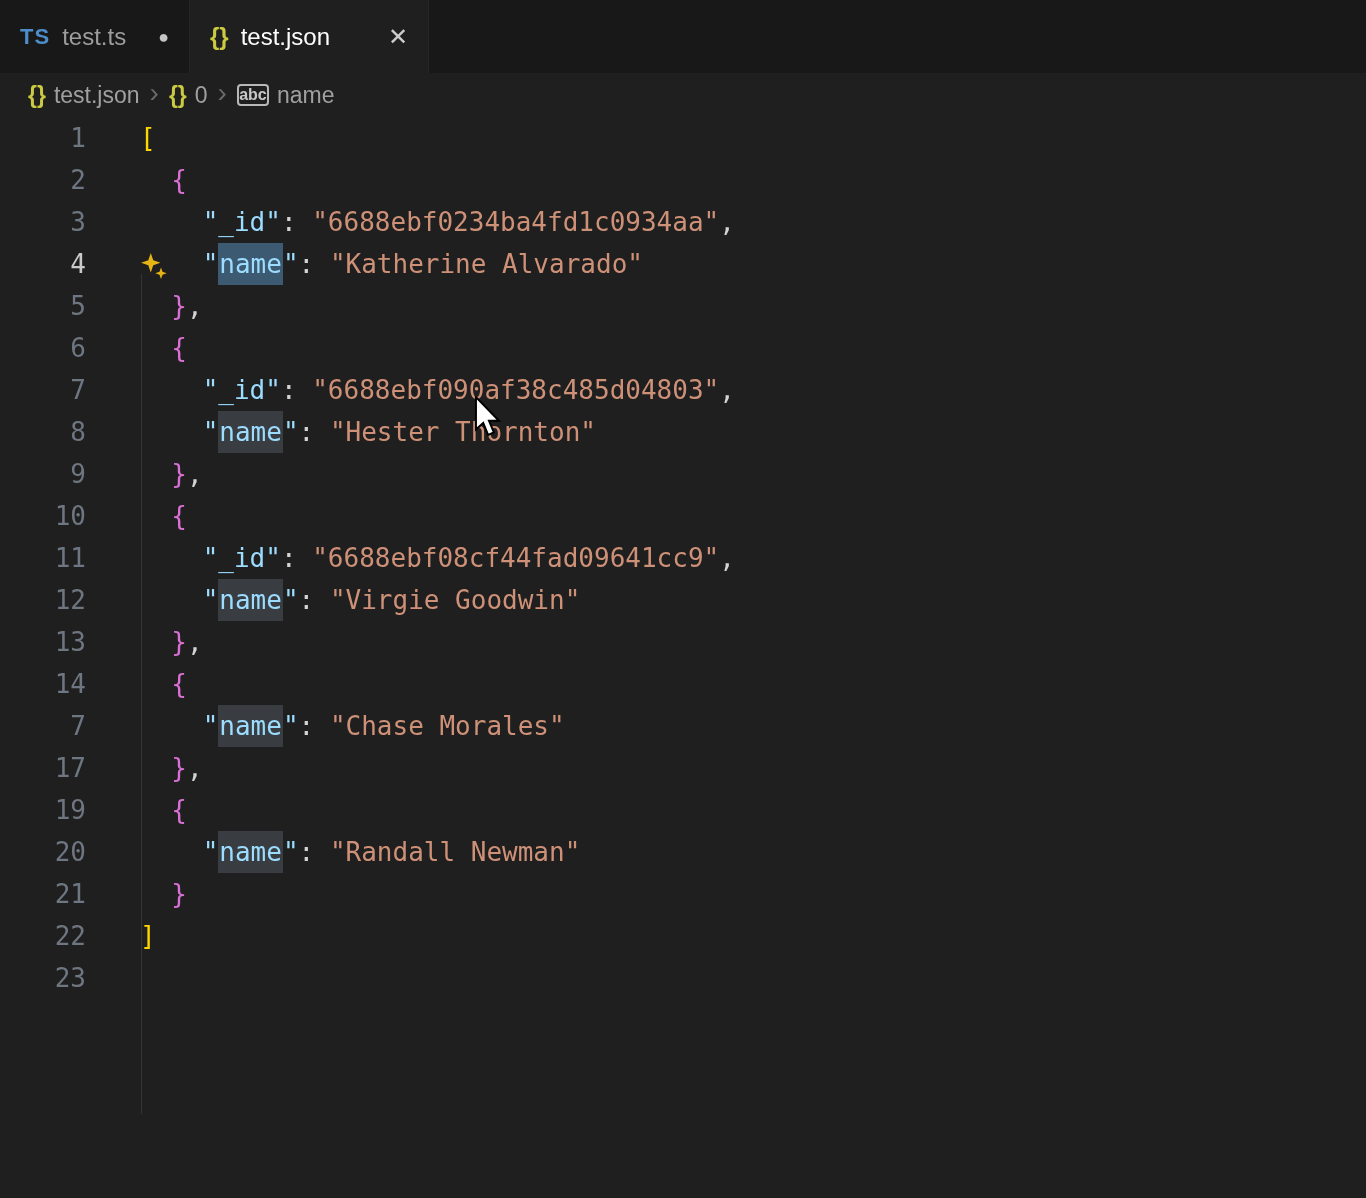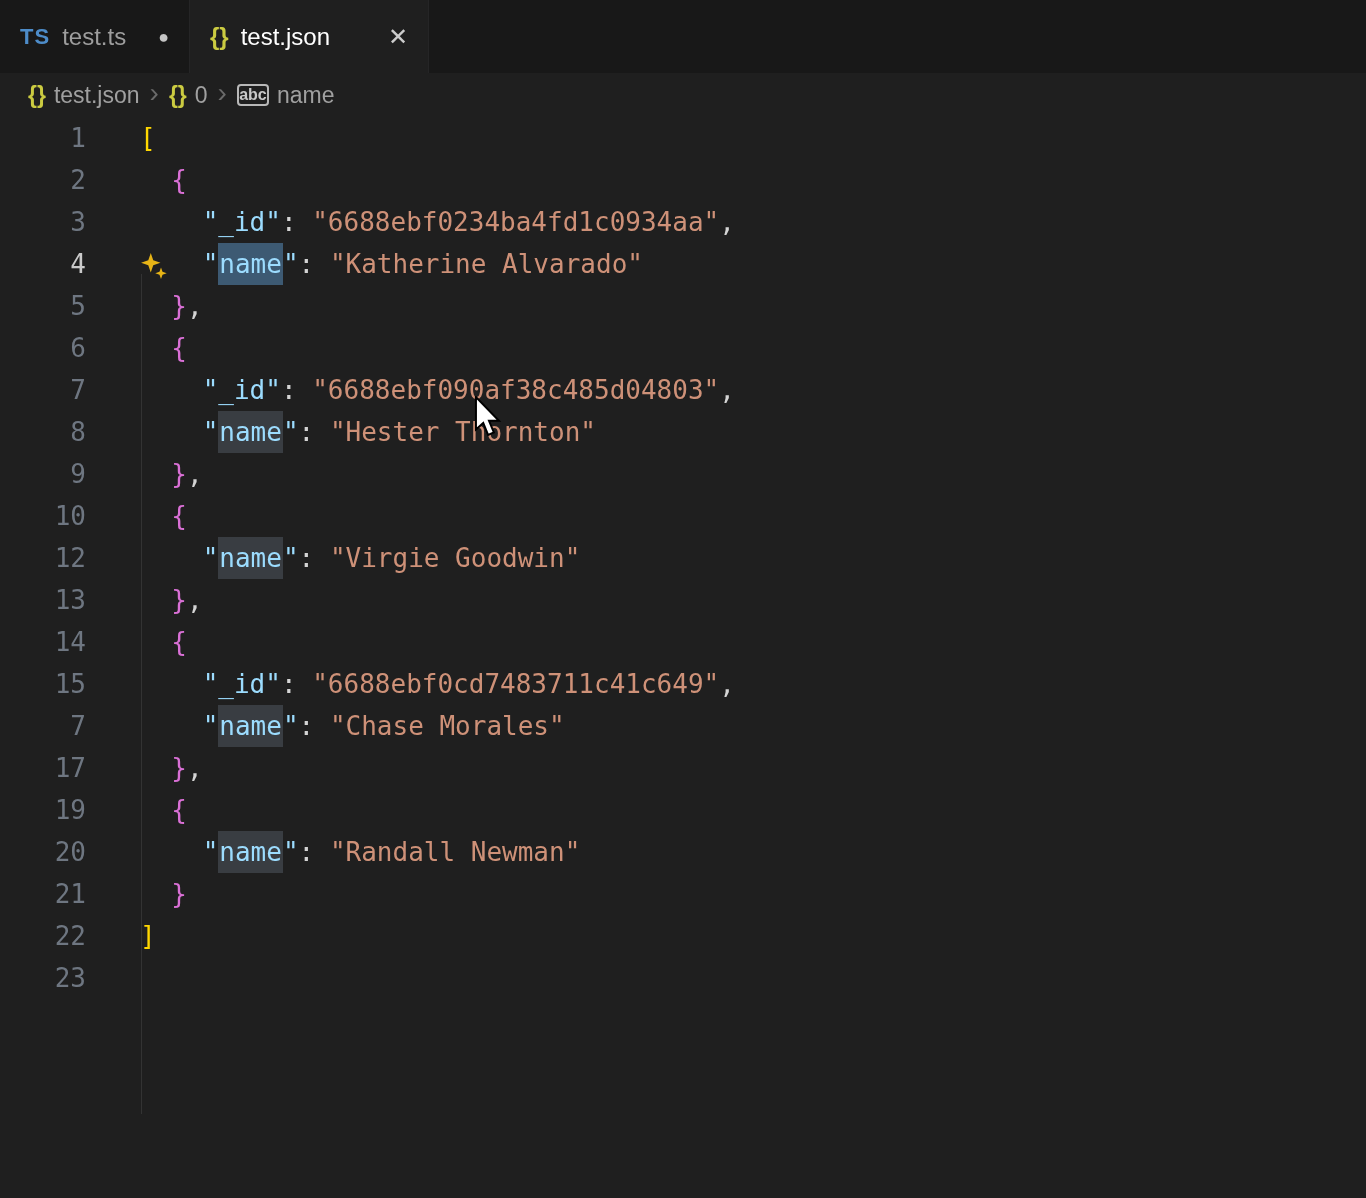--- a/index.html
+++ b/index.html
@@ -187,24 +187,24 @@
       <div class="code-row active"><div class="ln">4</div><div class="gutter-pad"></div><div class="code"><span class="sparkle"><svg width="28" height="28" viewBox="0 0 26 26">
               <path d="M10 1 L12.3 7.7 L19 10 L12.3 12.3 L10 19 L7.7 12.3 L1 10 L7.7 7.7 Z" fill="#e7b416"></path>
               <path d="M19.5 14.5 L20.9 18.3 L24.8 19.7 L20.9 21.1 L19.5 25 L18.1 21.1 L14.2 19.7 L18.1 18.3 Z" fill="#e7b416"></path>
             </svg></span><span class="tk-t">    </span><span class="tk-k">"</span><span class="tk-kh">name</span><span class="tk-k">"</span><span class="tk-p">: </span><span class="tk-s">"Katherine Alvarado"</span></div></div>
       <div class="code-row"><div class="ln">5</div><div class="gutter-pad"></div><div class="code"><span class="tk-t">  </span><span class="tk-b2">}</span><span class="tk-p">,</span></div></div>
       <div class="code-row"><div class="ln">6</div><div class="gutter-pad"></div><div class="code"><span class="tk-t">  </span><span class="tk-b2">{</span></div></div>
       <div class="code-row"><div class="ln">7</div><div class="gutter-pad"></div><div class="code"><span class="tk-t">    </span><span class="tk-k">"_id"</span><span class="tk-p">: </span><span class="tk-s">"6688ebf090af38c485d04803"</span><span class="tk-p">,</span></div></div>
       <div class="code-row"><div class="ln">8</div><div class="gutter-pad"></div><div class="code"><span class="tk-t">    </span><span class="tk-k">"</span><span class="tk-kw">name</span><span class="tk-k">"</span><span class="tk-p">: </span><span class="tk-s">"Hester Thornton"</span></div></div>
       <div class="code-row"><div class="ln">9</div><div class="gutter-pad"></div><div class="code"><span class="tk-t">  </span><span class="tk-b2">}</span><span class="tk-p">,</span></div></div>
       <div class="code-row"><div class="ln">10</div><div class="gutter-pad"></div><div class="code"><span class="tk-t">  </span><span class="tk-b2">{</span></div></div>
+      <div class="code-row"><div class="ln">11</div><div class="gutter-pad"></div><div class="code"><span class="tk-t">    </span><span class="tk-k">"_id"</span><span class="tk-p">: </span><span class="tk-s">"6688ebf08cf44fad09641cc9"</span><span class="tk-p">,</span></div></div>
       <div class="code-row"><div class="ln">12</div><div class="gutter-pad"></div><div class="code"><span class="tk-t">    </span><span class="tk-k">"</span><span class="tk-kw">name</span><span class="tk-k">"</span><span class="tk-p">: </span><span class="tk-s">"Virgie Goodwin"</span></div></div>
       <div class="code-row"><div class="ln">13</div><div class="gutter-pad"></div><div class="code"><span class="tk-t">  </span><span class="tk-b2">}</span><span class="tk-p">,</span></div></div>
       <div class="code-row"><div class="ln">14</div><div class="gutter-pad"></div><div class="code"><span class="tk-t">  </span><span class="tk-b2">{</span></div></div>
-      <div class="code-row"><div class="ln">15</div><div class="gutter-pad"></div><div class="code"><span class="tk-t">    </span><span class="tk-k">"_id"</span><span class="tk-p">: </span><span class="tk-s">"6688ebf0cd7483711c41c649"</span><span class="tk-p">,</span></div></div>
       <div class="code-row"><div class="ln">7</div><div class="gutter-pad"></div><div class="code"><span class="tk-t">    </span><span class="tk-k">"</span><span class="tk-kw">name</span><span class="tk-k">"</span><span class="tk-p">: </span><span class="tk-s">"Chase Morales"</span></div></div>
       <div class="code-row"><div class="ln">17</div><div class="gutter-pad"></div><div class="code"><span class="tk-t">  </span><span class="tk-b2">}</span><span class="tk-p">,</span></div></div>
       <div class="code-row"><div class="ln">19</div><div class="gutter-pad"></div><div class="code"><span class="tk-t">  </span><span class="tk-b2">{</span></div></div>
       <div class="code-row"><div class="ln">20</div><div class="gutter-pad"></div><div class="code"><span class="tk-t">    </span><span class="tk-k">"</span><span class="tk-kw">name</span><span class="tk-k">"</span><span class="tk-p">: </span><span class="tk-s">"Randall Newman"</span></div></div>
       <div class="code-row"><div class="ln">21</div><div class="gutter-pad"></div><div class="code"><span class="tk-t">  </span><span class="tk-b2">}</span></div></div>
       <div class="code-row"><div class="ln">22</div><div class="gutter-pad"></div><div class="code"><span class="tk-b1">]</span></div></div>
       <div class="code-row"><div class="ln">23</div><div class="gutter-pad"></div><div class="code"></div></div>
     </div>
 </div>
 

